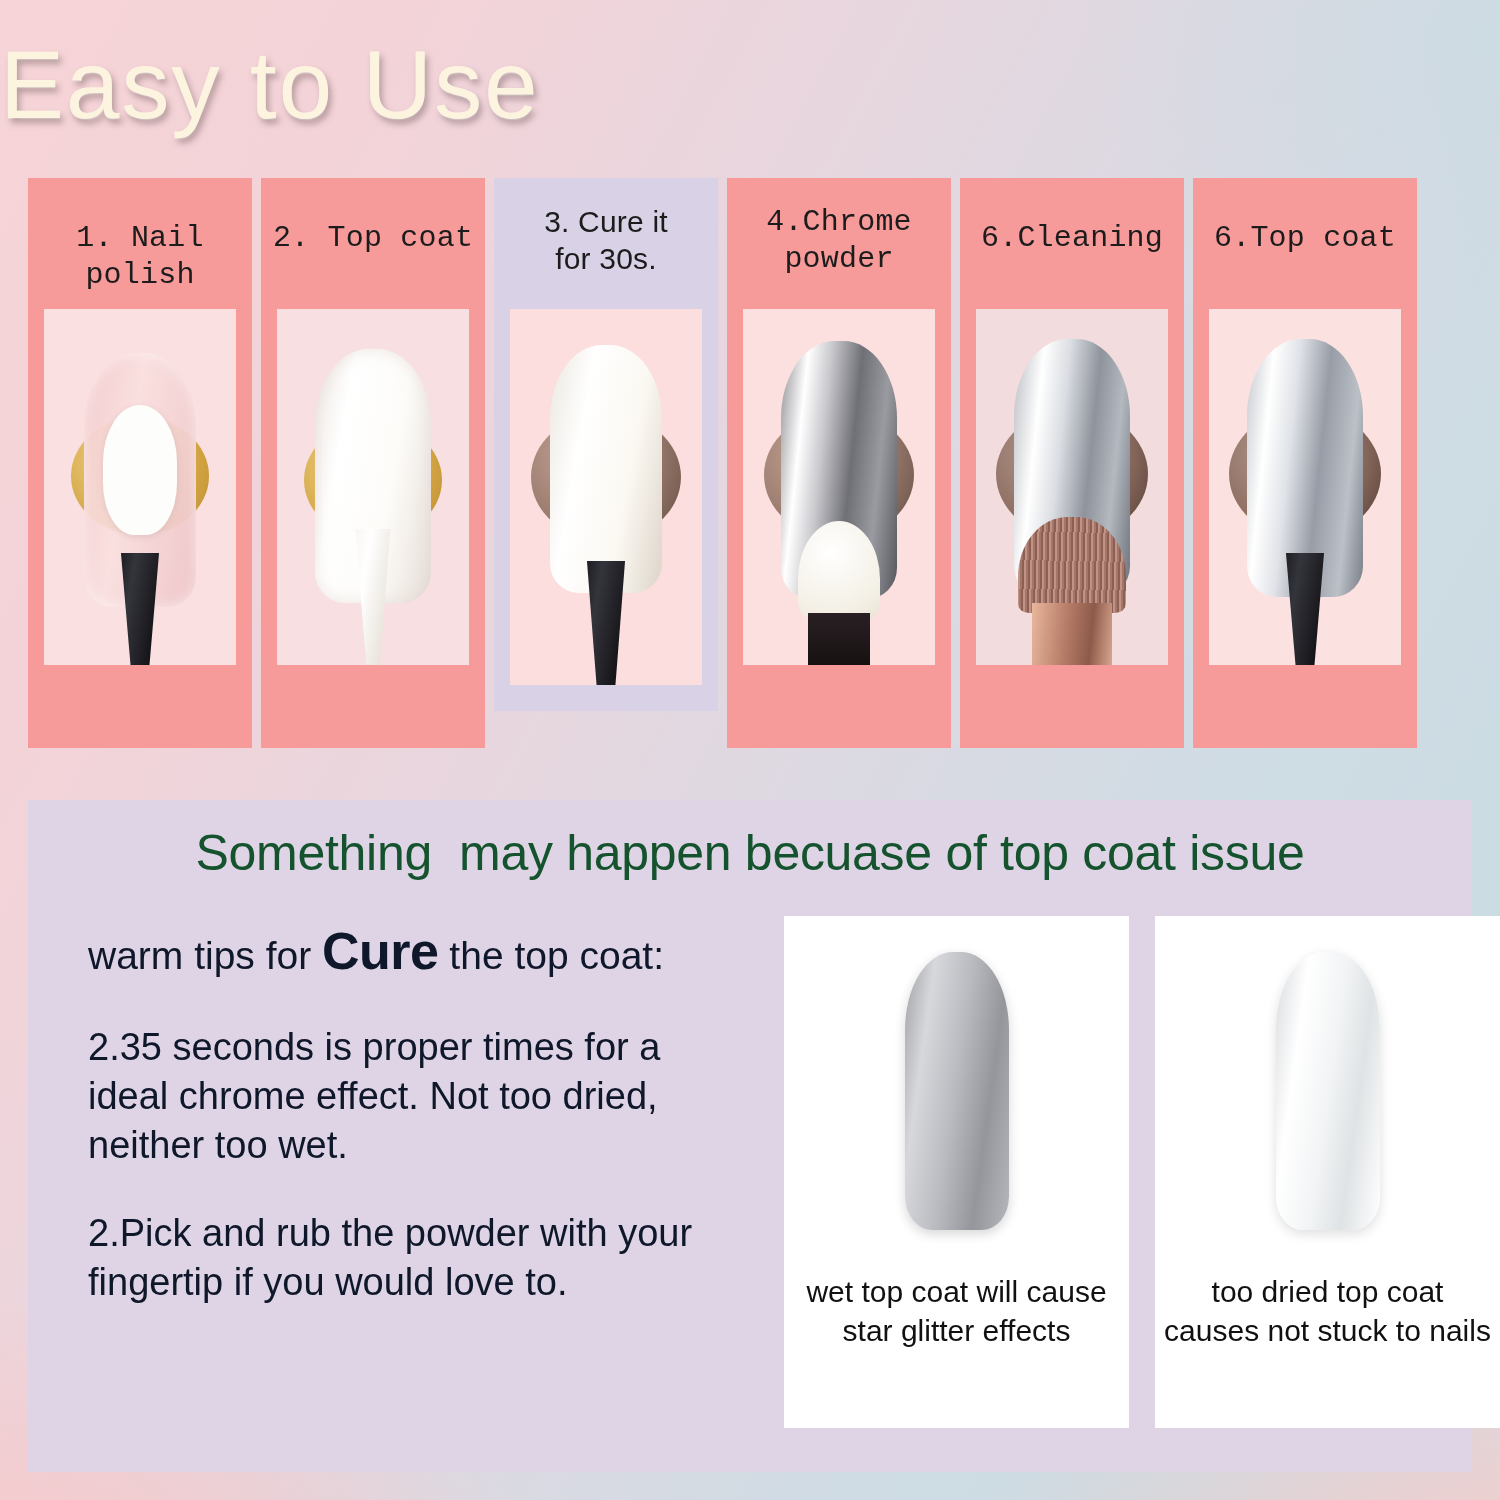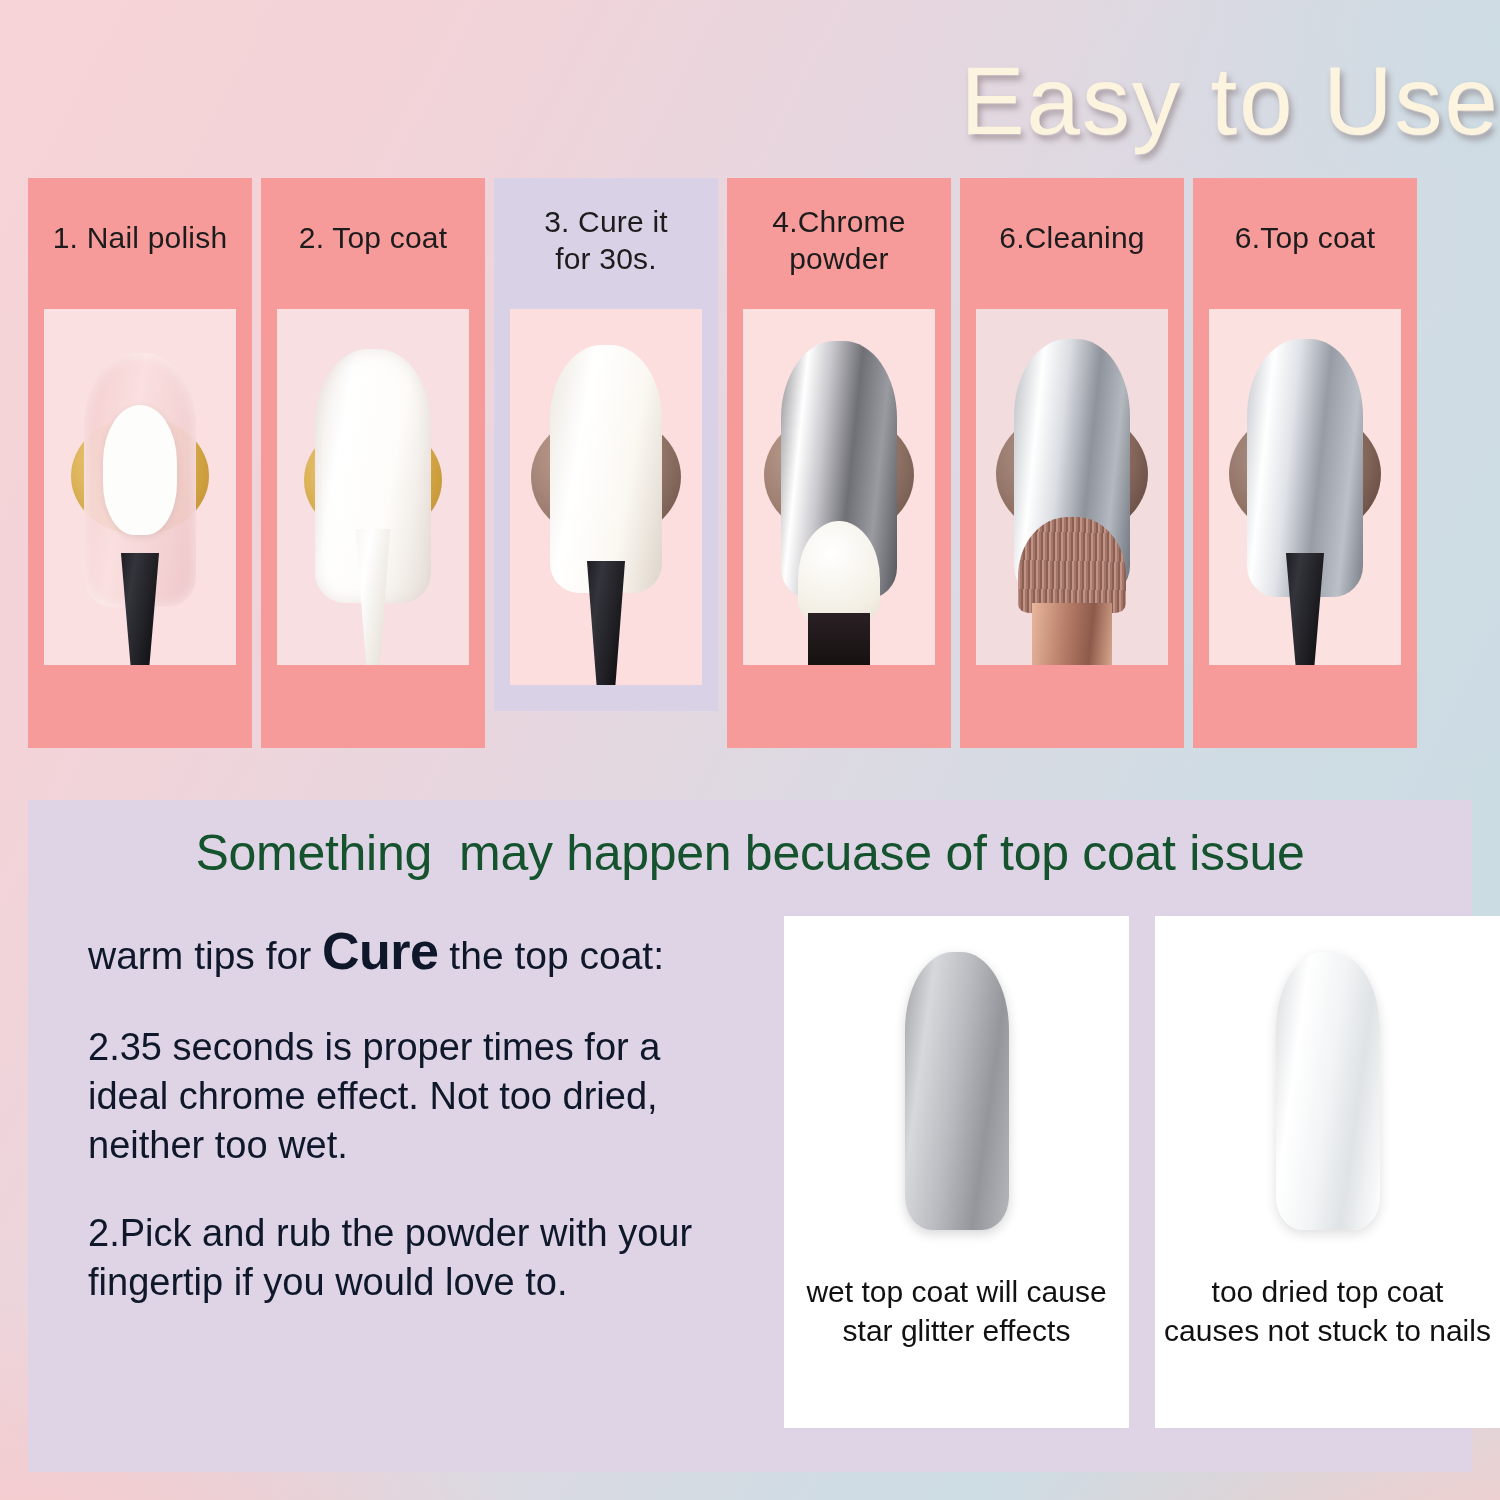--- a/index.html
+++ b/index.html
@@ -26,35 +26,34 @@
       radial-gradient(ellipse 900px 520px at 0% 108%, rgba(250,198,198,.95), rgba(250,198,198,0) 62%),
       radial-gradient(ellipse 900px 520px at 100% 108%, rgba(250,200,198,.92), rgba(250,200,198,0) 62%),
       radial-gradient(ellipse 700px 420px at 102% 2%, rgba(200,220,228,.55), rgba(200,220,228,0) 65%);
     pointer-events:none;
   }
   #page { position:relative; width:1500px; height:1500px; z-index:2; }
 
   
   .title {
     position:absolute; left:0; top:34px; width:1500px;
-    text-align:right;
+    text-align:left;
     font-size:96px;
     line-height:1.06;
     font-weight:400;
     letter-spacing:2px;
     color:#fdf4e0;
     text-shadow:3px 5px 6px rgba(90,70,70,.40), 0 1px 0 rgba(255,255,255,.6);
-    margin-top:16px;
   }
 
   
   .steps { position:absolute; left:28px; top:178px; width:1444px; height:600px; display:flex; gap:9px; }
   .step { position:relative; width:224px; background:#f79a9a; display:flex; flex-direction:column; align-items:center; }
   .step.lav { background:#d9d2e6; height:533px; }
-  .step.pink { height:570px; }
+  .step.pink { height:570px;font-family:Liberation Mono, monospace; }
   .step .cap {
     color:#1c1c1c; font-size:30px; line-height:1.22; text-align:center;
     padding:42px 8px 0; letter-spacing:.2px; font-weight:400;
   }
   .step .cap.two { padding-top:26px; }
   .photo { position:absolute; left:16px; right:16px; top:131px; bottom:83px; overflow:hidden; }
   .step.lav .photo { top:131px; bottom:26px; }
   .photo.p1 { background:#fae0e0; }
   .photo.p2 { background:#f7dfe2; }
   .photo.p3 { background:#fbdedd; }

